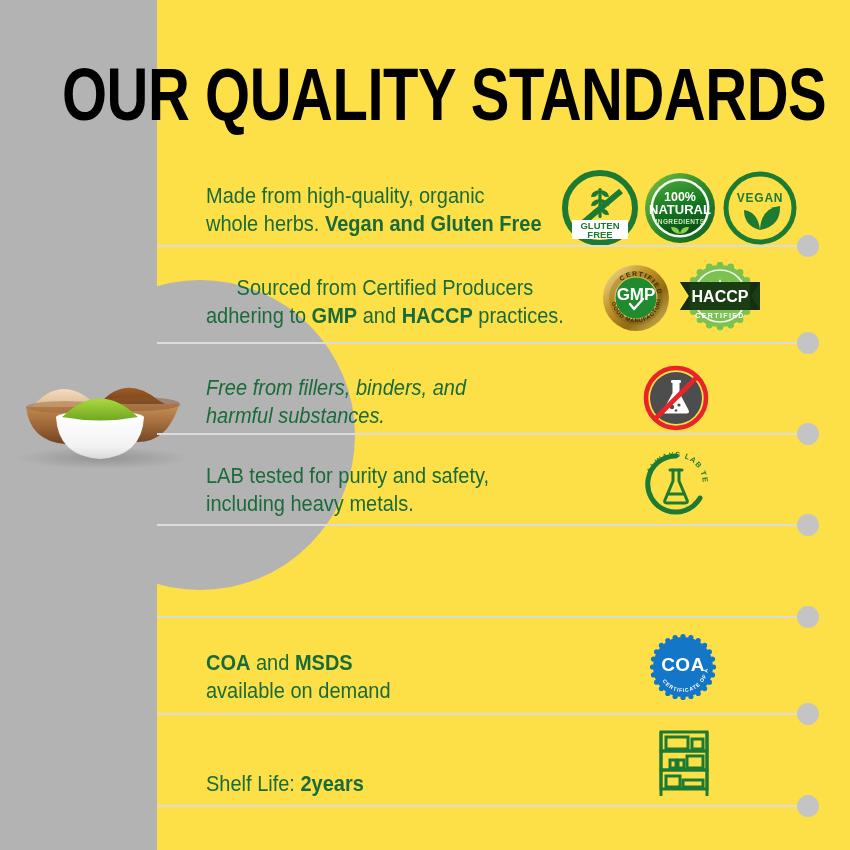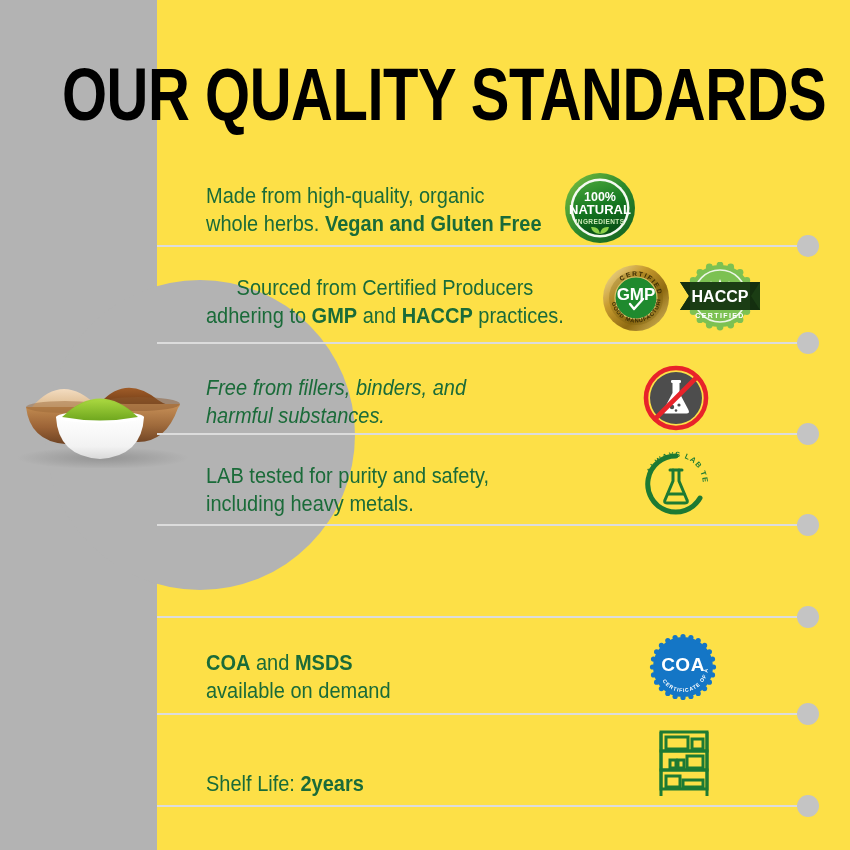--- a/index.html
+++ b/index.html
@@ -137,20 +137,38 @@
 
   <div class="title">OUR QUALITY STANDARDS</div>
 
   <div class="row" style="top:170px;height:75px;">
     <div class="row-text" style="top:12px;">
       <span>Made from high-quality, organic</span><br>
       <span>whole herbs. </span><b>Vegan and Gluten Free</b>
     </div>
     <div class="row-icons" style="left:405px;top:0px;">
 
+      <span>
+        <svg width="76" height="76" viewBox="0 0 76 76">
+          <circle cx="38" cy="38" r="35" fill="none" stroke="#1d7a33" stroke-width="6"></circle>
+          <g fill="#1d7a33">
+            <rect x="36.4" y="18" width="3.2" height="30" rx="1.5"></rect>
+            <path d="M38 20 q-9 1 -9 7 q7 1 9 -7Z"></path>
+            <path d="M38 20 q9 1 9 7 q-7 1 -9 -7Z"></path>
+            <path d="M38 29 q-9 1 -9 7 q7 1 9 -7Z"></path>
+            <path d="M38 29 q9 1 9 7 q-7 1 -9 -7Z"></path>
+            <path d="M38 38 q-9 1 -9 7 q7 1 9 -7Z"></path>
+            <path d="M38 38 q9 1 9 7 q-7 1 -9 -7Z"></path>
+          </g>
+          <rect x="11" y="35.5" width="54" height="6" fill="#1d7a33" transform="rotate(-40 38 38)"></rect>
+          <rect x="10" y="50" width="56" height="19" fill="#ffffff"></rect>
+          <text x="38" y="58.5" font-family="'Liberation Sans',sans-serif" font-size="9.5" font-weight="700" fill="#1d7a33" text-anchor="middle">GLUTEN</text>
+          <text x="38" y="67.5" font-family="'Liberation Sans',sans-serif" font-size="9.5" font-weight="700" fill="#1d7a33" text-anchor="middle">FREE</text>
+        </svg>
+      </span>
 
       <span>
         <svg width="76" height="76" viewBox="0 0 76 76">
           <defs>
             <linearGradient id="natOuter" x1="0" y1="0" x2="1" y2="1">
               <stop offset="0%" stop-color="#7dc242"></stop>
                 <stop offset="50%" stop-color="#2d8a2d"></stop>
                 <stop offset="100%" stop-color="#0f5c1f"></stop>
             </linearGradient>
             <linearGradient id="natInner" x1="0" y1="0" x2="0.3" y2="1">
@@ -163,20 +181,28 @@
           <circle cx="38" cy="38" r="29.5" fill="#f4faf0"></circle>
           <circle cx="38" cy="38" r="27" fill="url(#natInner)"></circle>
           <text x="38" y="31" font-family="'Liberation Sans',sans-serif" font-size="12.5" font-weight="700" fill="#ffffff" text-anchor="middle">100%</text>
           <text x="38" y="44" font-family="'Liberation Sans',sans-serif" font-size="13" font-weight="700" fill="#ffffff" text-anchor="middle">NATURAL</text>
           <text x="38" y="53.5" font-family="'Liberation Sans',sans-serif" font-size="6.5" font-weight="700" fill="#cbe8b6" text-anchor="middle" letter-spacing="0.4">INGREDIENTS</text>
           <path d="M38 64 q-8 -1 -9 -7 q8 -1 9 7Z" fill="#8cd04a"></path>
           <path d="M38 64 q8 -1 9 -7 q-8 -1 -9 7Z" fill="#8cd04a"></path>
         </svg>
       </span>
 
+      <span>
+        <svg width="76" height="76" viewBox="0 0 76 76">
+          <circle cx="38" cy="38" r="34" fill="none" stroke="#1d7a33" stroke-width="5"></circle>
+          <text x="38" y="32" font-family="'Liberation Sans',sans-serif" font-size="12" font-weight="700" fill="#1d7a33" text-anchor="middle" letter-spacing="0.8">VEGAN</text>
+          <path d="M38 60 q-2 -18 -16 -20 q0 16 16 20Z" fill="#1d7a33"></path>
+          <path d="M38 60 q1 -22 20 -24 q1 20 -20 24Z" fill="#1d7a33"></path>
+        </svg>
+      </span>
     </div>
   </div>
   <div class="divider" style="top:245px;"></div>
   <div class="divider-dot" style="top:235px;"></div>
 
   <div class="row" style="top:252px;height:90px;text-align:center;">
     <div class="row-text" style="top:22px;">
       <span>Sourced from Certified Producers</span><br>
       <span>adhering to </span><b>GMP</b><span> and </span><b>HACCP</b><span> practices.</span>
     </div>

